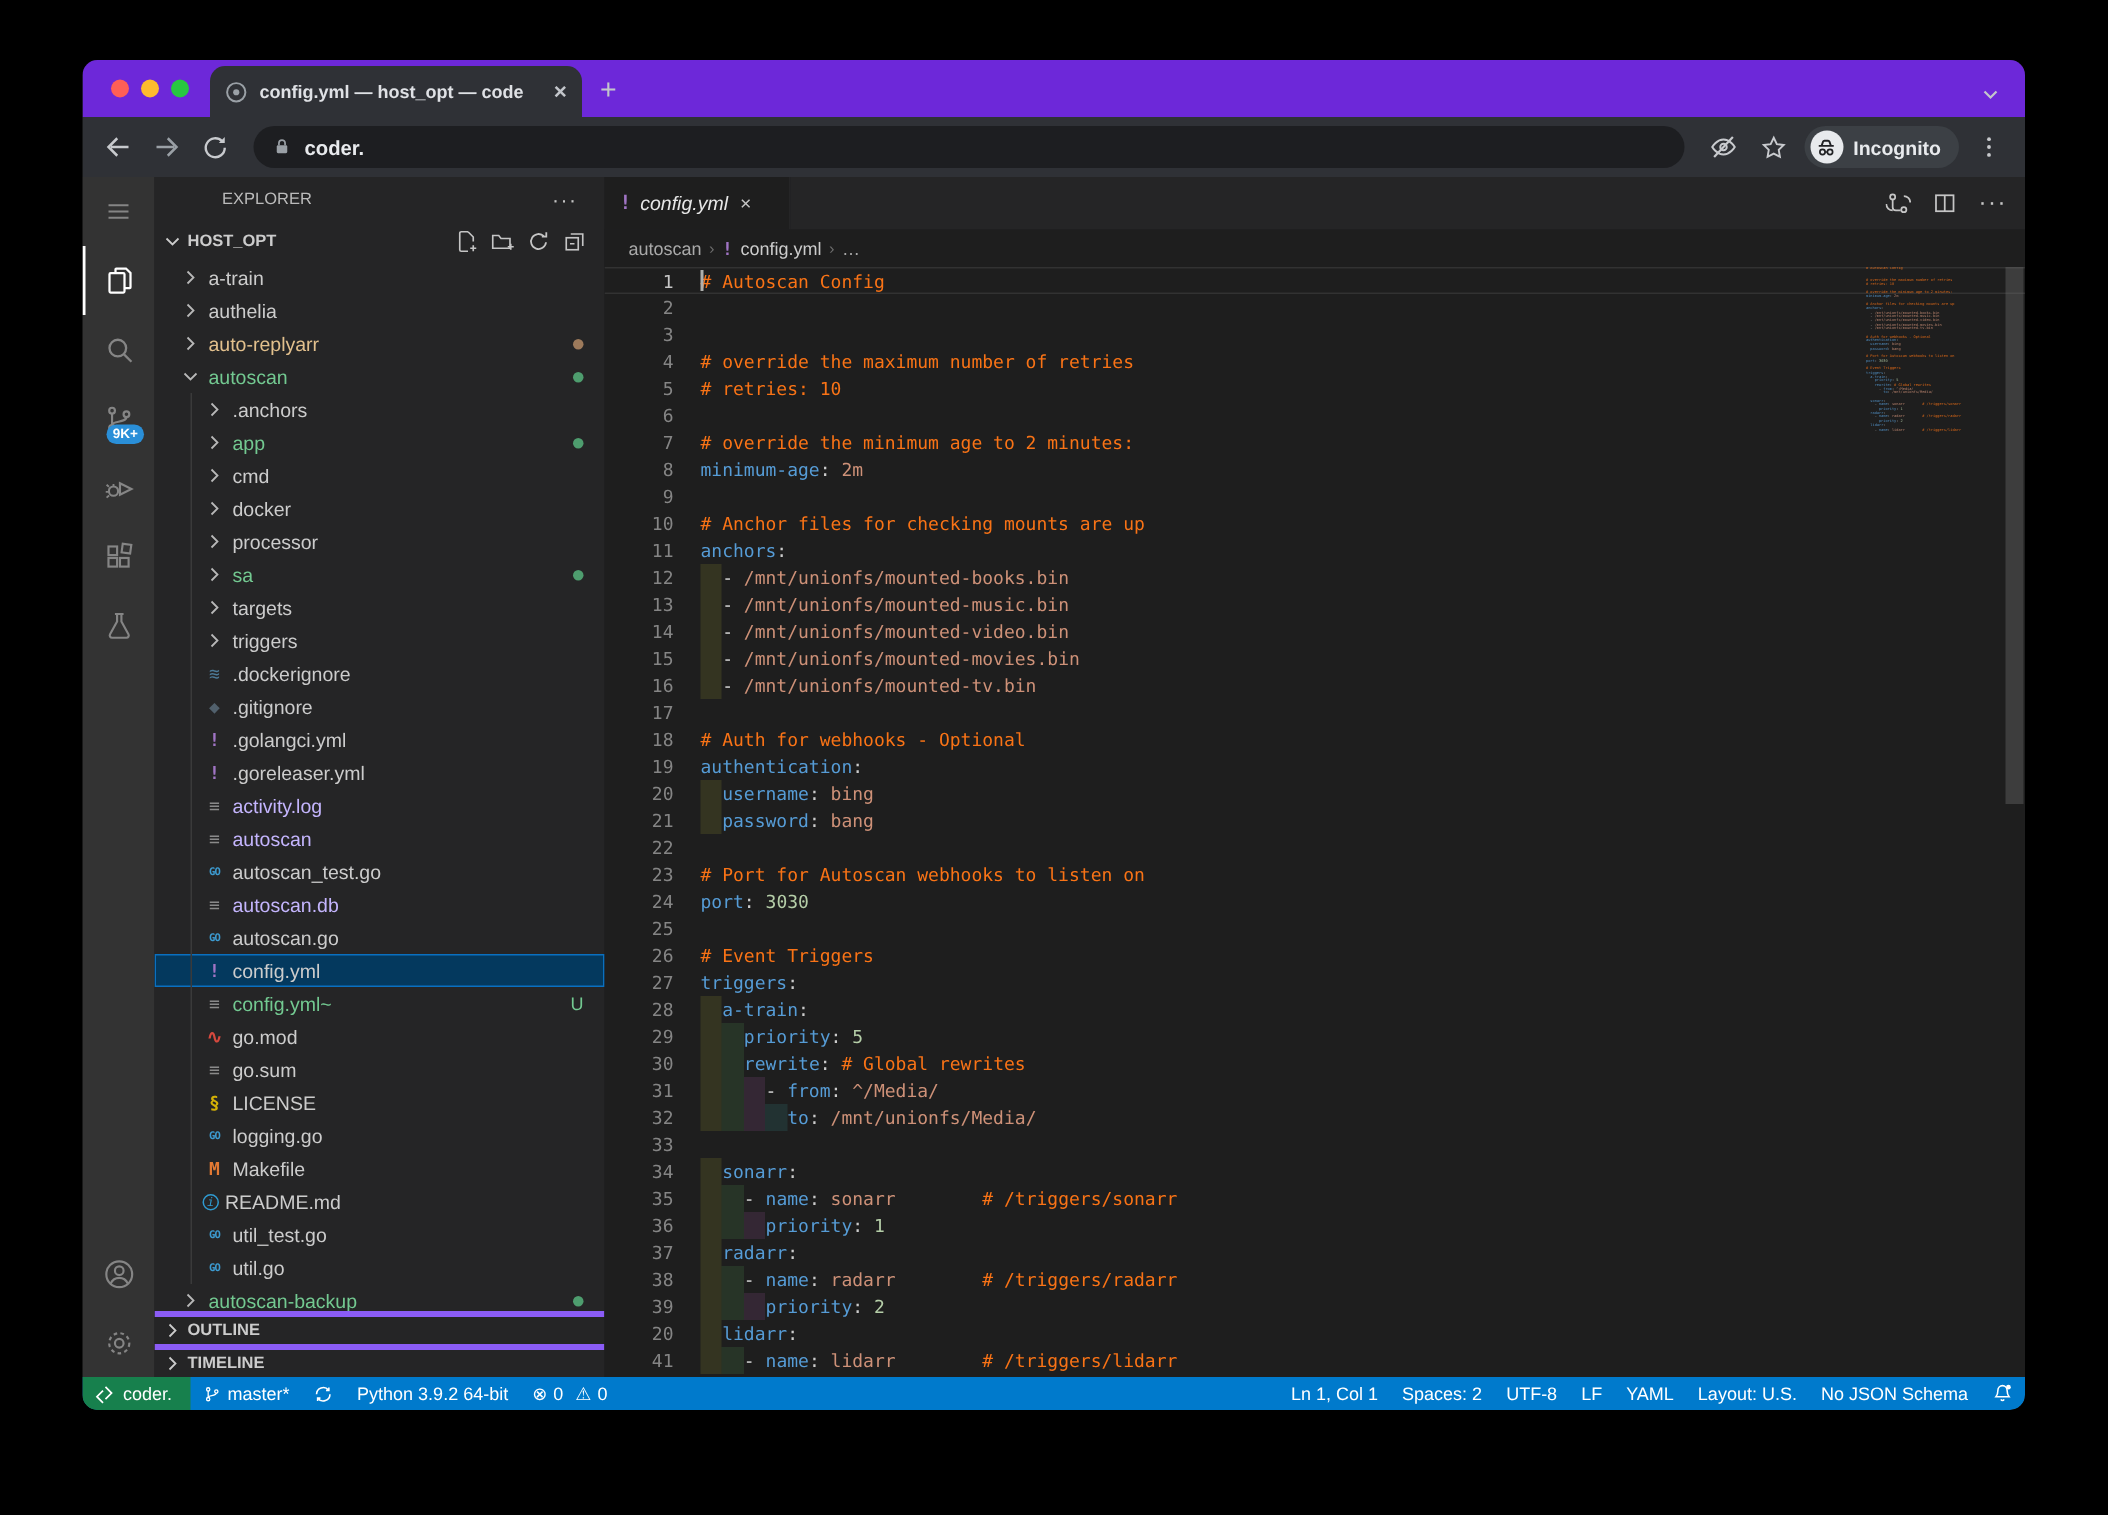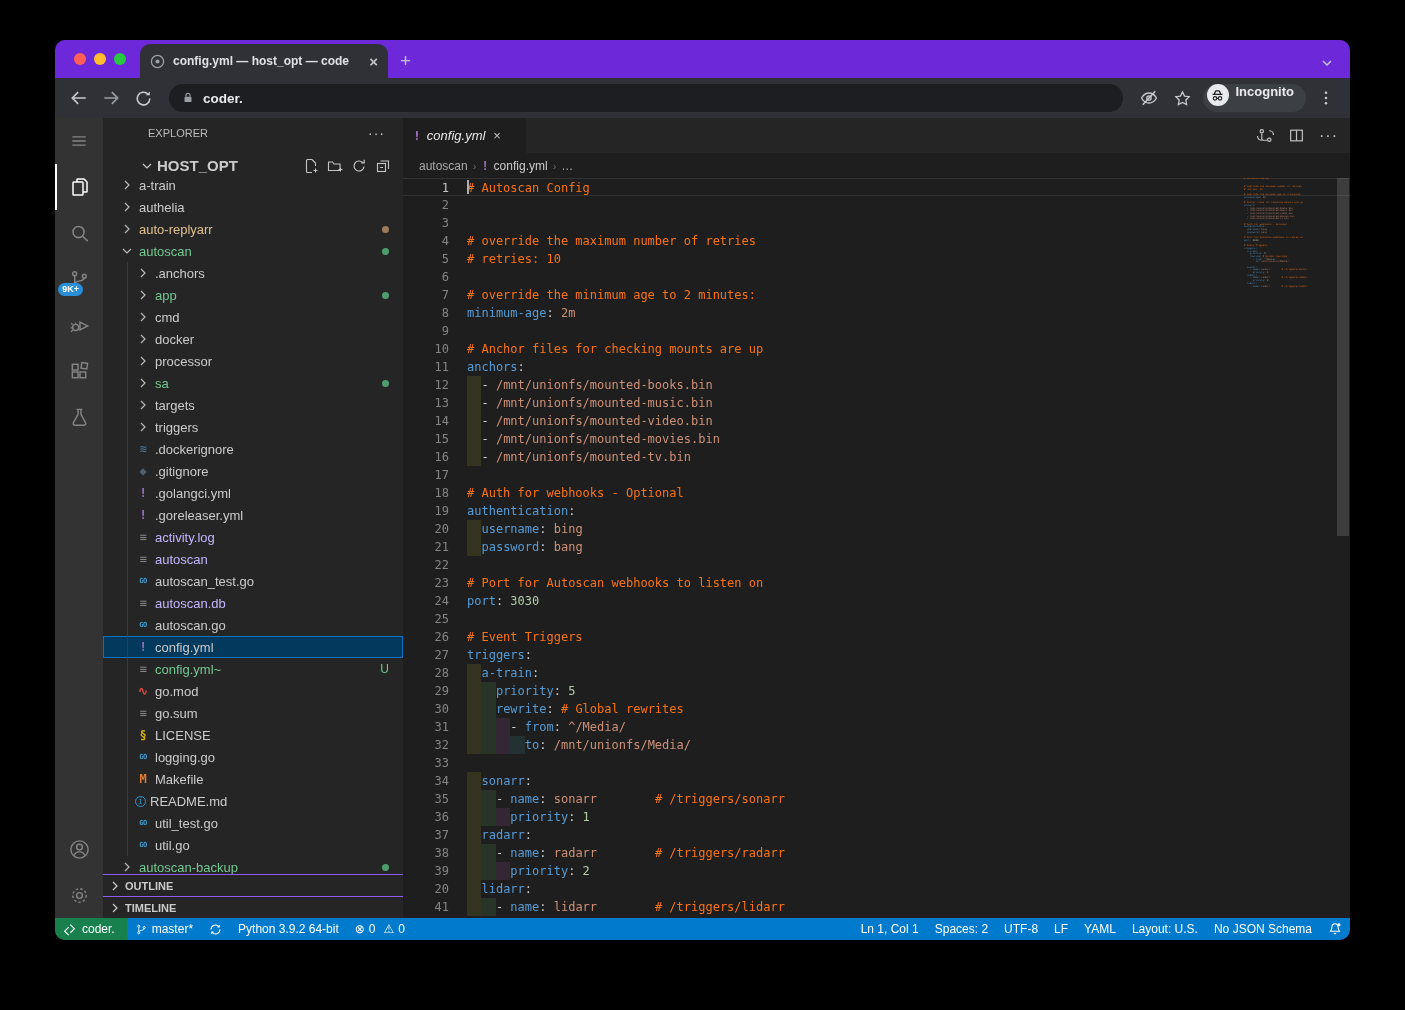--- a/index.html
+++ b/index.html
@@ -17,49 +17,49 @@
   .btab .title{white-space:nowrap;overflow:hidden;flex:1;}
   .btab .close{color:#c3c6cb;font-size:15px;line-height:1;cursor:default;}
   .newtab{color:#c3c6cb;font-size:19px;padding:0 14px 6px 12px;}
   .strip-chevron{position:absolute;right:16px;bottom:8px;}
   .toolbar{height:40px;background:#2f3136;display:flex;align-items:center;padding:0 10px;gap:4px;}
   .navbtn{width:28px;height:28px;display:flex;align-items:center;justify-content:center;}
   .omnibox{flex:1;height:28px;background:#1d1e21;border-radius:14px;display:flex;align-items:center;
     padding:0 12px;gap:8px;margin:0 8px;}
   .omnibox .url{color:#e8eaed;font-size:13.5px;font-weight:bold;}
   .toolicons{display:flex;align-items:center;gap:6px;}
-  .incog{display:flex;gap:7px;background:#3c4045;border-radius:14px;height:28px;
+  .incog{display:flex;align-items:center;gap:7px;background:#3c4045;border-radius:14px;height:28px;
     padding:0 12px 0 4px;color:#e8eaed;font-size:13px;font-weight:bold;}
   .incog .circ{width:22px;height:22px;border-radius:50%;background:#e8eaed;display:flex;align-items:center;justify-content:center;}
   
   .vscode{display:flex;height:800px;background:#1e1e1e;}
   .activitybar{width:48px;background:#333333;display:flex;flex-direction:column;align-items:center;flex-shrink:0;}
   .ab-item{width:48px;height:46px;display:flex;align-items:center;justify-content:center;position:relative;}
   .ab-item.active{border-left:2px solid #fff;}
-  .ab-badge{position:absolute;right:20px;bottom:6px;background:#2a8fd8;color:#fff;border-radius:9px;
+  .ab-badge{position:absolute;right:7px;bottom:6px;background:#2a8fd8;color:#fff;border-radius:9px;
     font-size:9px;font-weight:bold;padding:1px 4px;line-height:11px;}
   .ab-spacer{flex:1;}
   .sidebar{width:300px;background:#252526;display:flex;flex-direction:column;flex-shrink:0;overflow:hidden;}
   .sb-title{height:30px;display:flex;align-items:center;padding:0 18px;color:#bbbbbb;font-size:11px;margin-left:27px;}
   .sb-title .dots{margin-left:auto;color:#c5c5c5;font-size:14px;letter-spacing:1px;}
-  .sb-section{height:26px;display:flex;align-items:flex-end;padding:0 6px 0 4px;color:#cccccc;
-    font-size:15px;font-weight:bold;gap:2px;margin-left:32px;}
+  .sb-section{height:26px;display:flex;align-items:center;padding:0 6px 0 4px;color:#cccccc;
+    font-size:11px;font-weight:bold;gap:2px;}
   .sb-actions{margin-left:auto;display:flex;gap:8px;align-items:center;padding-right:6px;}
   .tree{flex:1;overflow:hidden;position:relative;}
   .trow{height:22px;display:flex;align-items:center;color:#cccccc;font-size:13px;position:relative;}
   .trow .guide{position:absolute;left:24px;top:0;bottom:0;width:1px;background:#3a3a3a;}
   .trow .chev{width:16px;height:16px;flex-shrink:0;display:flex;align-items:center;justify-content:center;}
   .trow .ficon{width:16px;flex-shrink:0;display:flex;align-items:center;justify-content:center;
     font-family:"DejaVu Sans Mono",monospace;font-size:12px;}
   .trow .lbl{margin-left:4px;white-space:nowrap;}
   .trow .right{margin-left:auto;padding-right:14px;font-size:12px;}
   .trow.sel{background:#04395e;outline:1px solid #0a70c0;outline-offset:-1px;}
   .c-added{color:#73c991}.c-modified{color:#e2c08d}.c-ignored{color:#c4b5fd}
   .dot{width:7px;height:7px;border-radius:50%;display:inline-block;}
-  .sb-panel{height:22px;display:flex;align-items:center;border-top:1px solid #8b5cf6;color:#cccccc;
+  .sb-panel{height:22px;display:flex;align-items:center;border-top:4px solid #8b5cf6;color:#cccccc;
     font-size:11px;font-weight:bold;gap:2px;padding-left:4px;flex-shrink:0;}
   
   .editor{flex:1;display:flex;flex-direction:column;min-width:0;background:#1e1e1e;}
   .tabbar{height:35px;background:#252526;display:flex;align-items:stretch;}
   .etab{width:124px;background:#1e1e1e;display:flex;align-items:center;gap:6px;padding:0 10px;
     color:#ffffff;font-size:13px;border-right:1px solid #252526;}
   .etab .lbl{font-style:italic;color:#e7e7e7;}
   .etab .close{color:#c5c5c5;margin-left:2px;}
   .yaml-glyph{color:#a074c4;font-weight:bold;font-family:"DejaVu Sans Mono",monospace;}
   .tab-actions{margin-left:auto;display:flex;align-items:center;gap:14px;padding-right:12px;color:#c5c5c5;}

